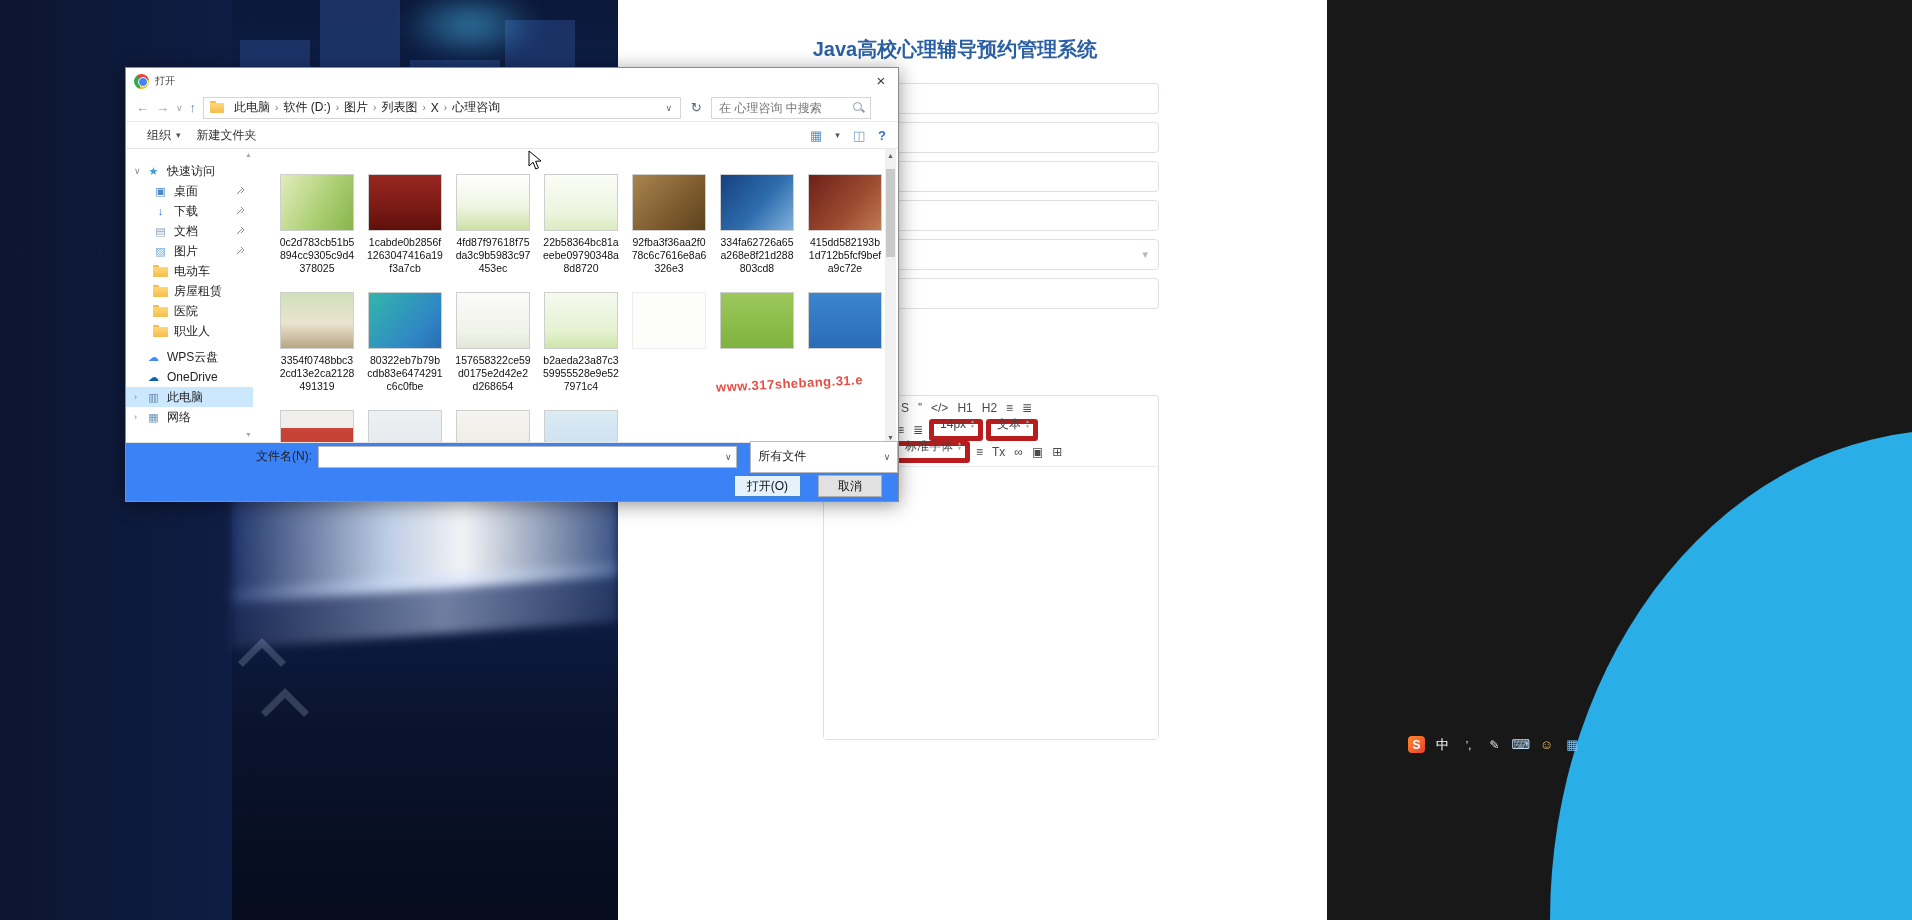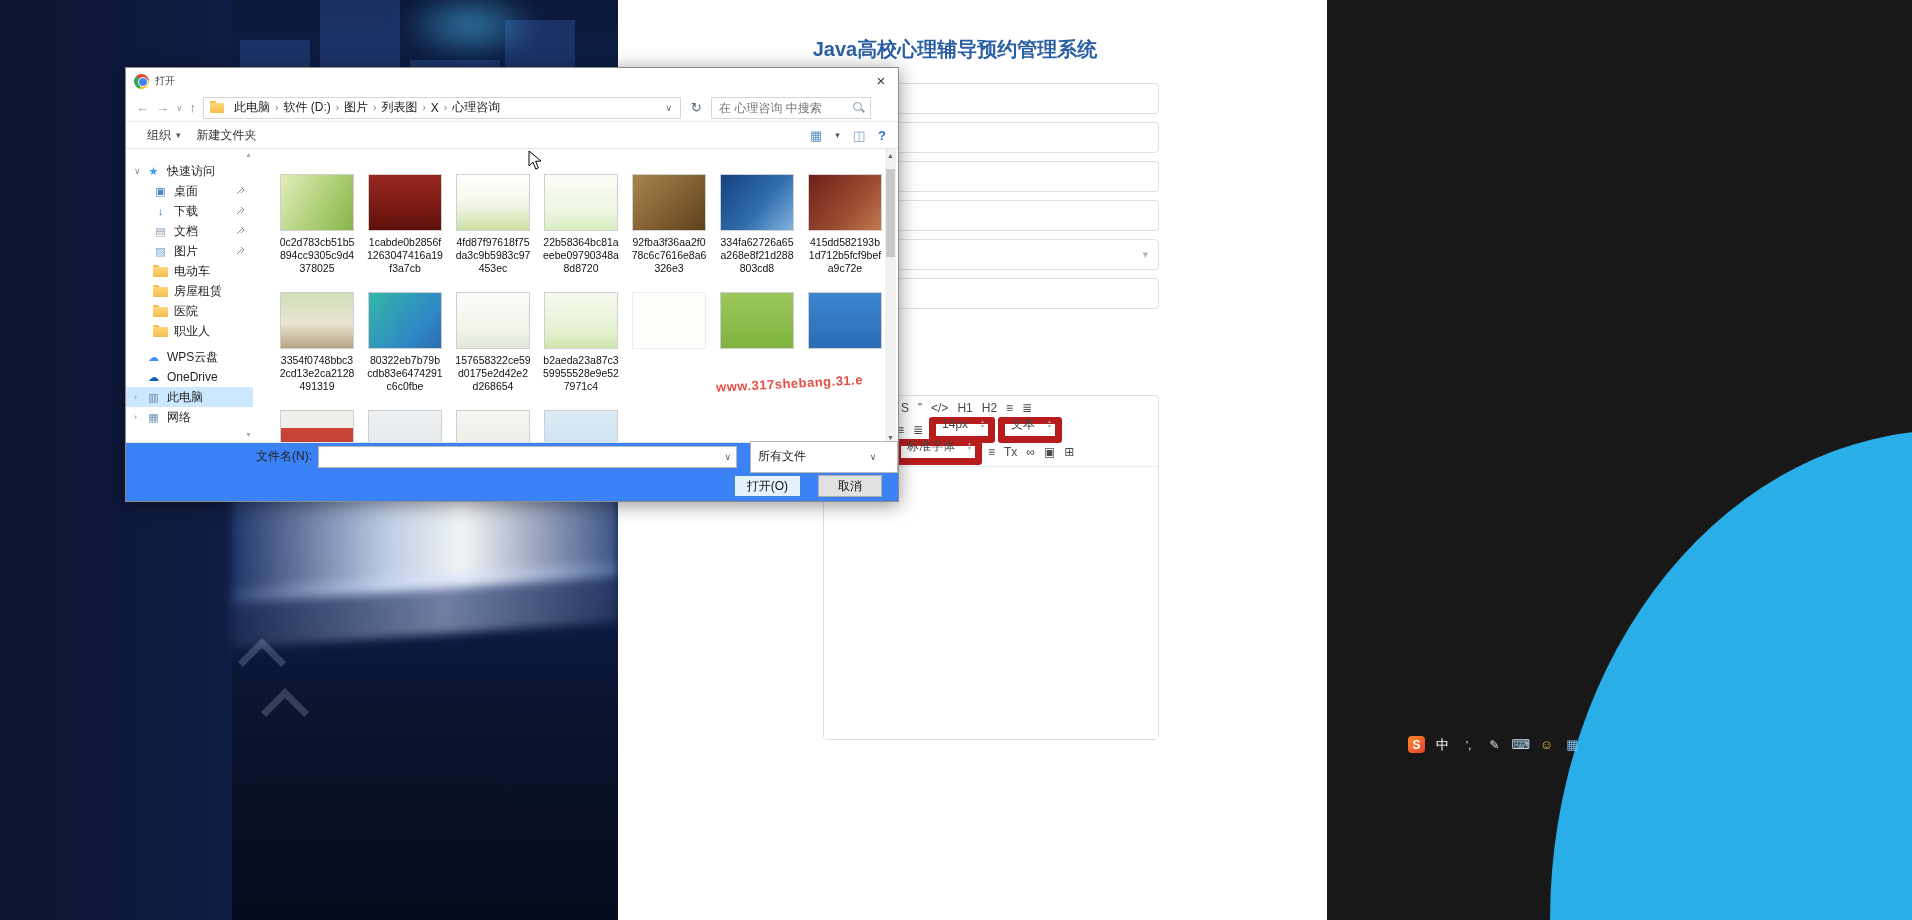--- a/index.html
+++ b/index.html
@@ -20,21 +20,21 @@
   .page{position:absolute;left:618px;top:0;width:709px;height:920px;background:#fff}
   .page-title{position:absolute;left:137px;top:36px;width:400px;text-align:center;font-size:20px;font-weight:bold;color:#2b5fa3}
   .field{position:absolute;left:205px;width:336px;height:31px;border:1px solid #dcdfe6;border-radius:4px;background:#fff}
   .field .caret{position:absolute;right:10px;top:8px;color:#b0b6bf;font-size:11px}
   .editor{position:absolute;left:205px;top:395px;width:336px;height:345px;border:1px solid #dcdfe6;border-radius:4px;background:#fff}
   .tb-row{display:flex;align-items:center;gap:3px;height:20px;margin-top:2px}
   .tb-row.r1{padding-left:74px}
   .tb-row.r2{padding-left:70px}
   .tb-row.r3{padding-left:70px}
   .ed-btn{border:0;background:none;font-size:12px;color:#4a4a4a;padding:0 3px;height:18px;line-height:18px;font-family:inherit;white-space:nowrap}
-  .ed-select{display:inline-flex;align-items:center;border:7px solid #b91c1c;border-radius:3px;height:18px;padding:0 3px 12px 6px;font-size:12px;color:#444;gap:12px;white-space:nowrap}
+  .ed-select{display:inline-flex;align-items:center;border:5px solid #b91c1c;border-radius:3px;height:18px;padding:0 3px 12px 6px;font-size:12px;color:#444;gap:4px;white-space:nowrap}
   .stepper{display:inline-flex;flex-direction:column;font-size:5px;color:#9aa0a8;line-height:5px}
   .stepper i{font-style:normal}
   .ed-content{position:absolute;left:0;top:70px;right:0;bottom:0;border-top:1px solid #e8ebf0;background:#fff}
 
   .watermark{position:absolute;left:716px;top:376px;color:#e23d31;font-size:13px;font-weight:bold;transform:rotate(-3deg);z-index:40;letter-spacing:.5px;opacity:.9}
 
   
   .bg-right{position:absolute;left:1327px;top:0;width:585px;height:920px;background:#181818;overflow:hidden}
   .cyan{position:absolute;left:223px;top:430px;width:800px;height:980px;border-radius:50%;background:#2aaee8}
   .tray{position:absolute;left:1408px;top:736px;display:flex;gap:9px;align-items:center;z-index:50}
@@ -110,21 +110,21 @@
   .vsb .a{position:absolute;left:0;width:11px;height:13px;text-align:center;font-size:7px;color:#606060;line-height:13px}
   .vsb .a.up{top:0}.vsb .a.dn{bottom:0}
   .vsb .th{position:absolute;left:1px;top:20px;width:9px;height:88px;background:#c9c9c9}
 
   .dlg-foot{position:absolute;left:0;right:0;bottom:0;height:59px;background:#3b82f6;border-top:1px solid #e3e3e3}
   .fn-row{display:flex;align-items:center;height:27px;padding-left:130px}
   .fn-label{white-space:nowrap}
   .fn-input{width:432px;height:22px;border:1px solid #b8b8b8;background:#fff;display:flex;align-items:center;margin-left:6px}
   .fn-input input{flex:1;border:0;outline:none;font-size:12px;padding:0 4px;font-family:inherit;min-width:0}
   .combo-caret{width:16px;text-align:center;color:#555;font-size:9px;flex:0 0 16px}
-  .ft-select{width:152px;height:32px;border:1px solid #b8b8b8;background:#fff;display:flex;align-items:center;padding:0 16px 0 7px;margin-left:13px}
+  .ft-select{width:152px;height:32px;border:1px solid #b8b8b8;background:#fff;display:flex;align-items:center;padding:0 2px 0 7px;margin-left:13px}
   .ft-select .v{flex:1;white-space:nowrap}
   .btn-row{display:flex;justify-content:flex-end;align-items:center;height:32px;padding-right:16px;gap:17px}
   .w-btn{height:22px;min-width:64px;font-size:12px;padding:0 12px;background:#e1e1e1;border:1px solid #adadad;font-family:inherit;color:#111}
   .w-btn.primary{background:#e5f1fb;border-color:#3f85d6}
 
   .cursor{position:absolute;left:528px;top:150px;z-index:60}
 </style>
 </head>
 <body>
 

